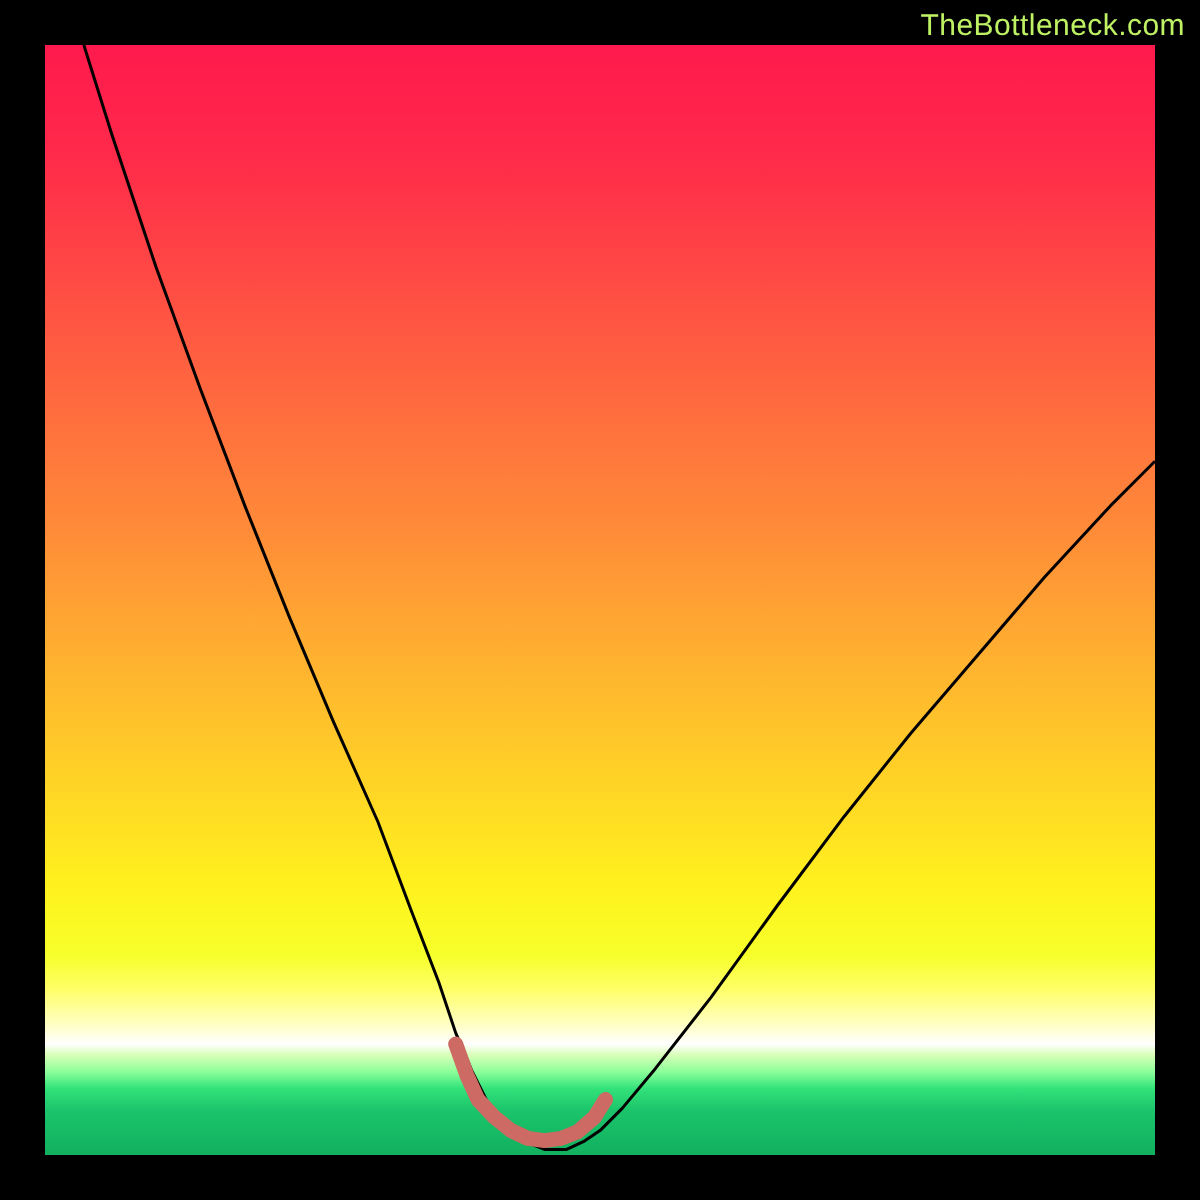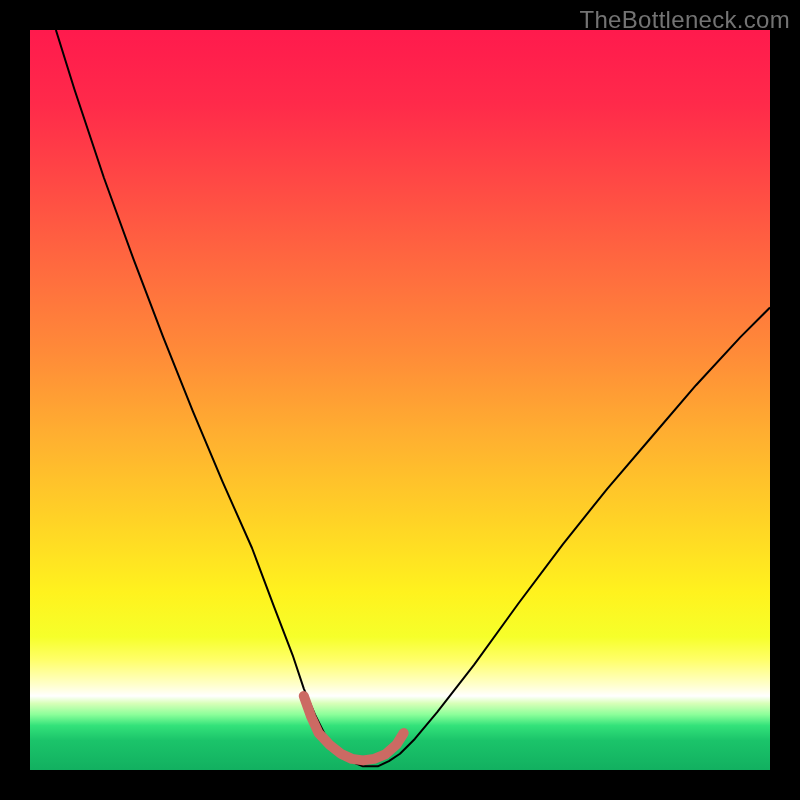--- a/index.html
+++ b/index.html
@@ -41,22 +41,22 @@
       #8cff9a 92.5%,
       #33e27a 94%,
       #1bc46a 96%,
       #12b060 100%
     );
   }
   .watermark {
     position: absolute;
     top: 6px;
     right: 10px;
-    color: #737373;
-    font-size: 24px;
+    color: #bef264;
+    font-size: 20px;
     font-weight: 500;
     letter-spacing: 0.3px;
     user-select: none;
   }
   svg.curve-layer {
     position: absolute;
     inset: 0;
     width: 100%;
     height: 100%;
   }

